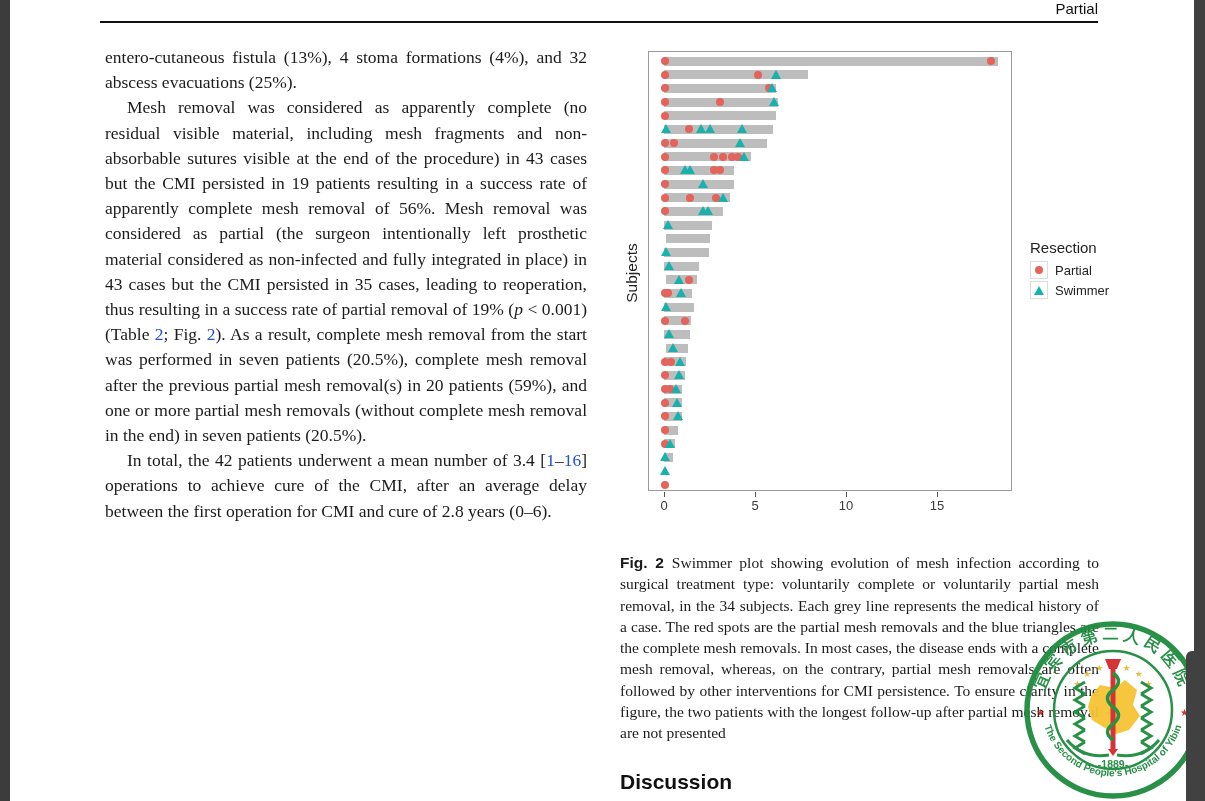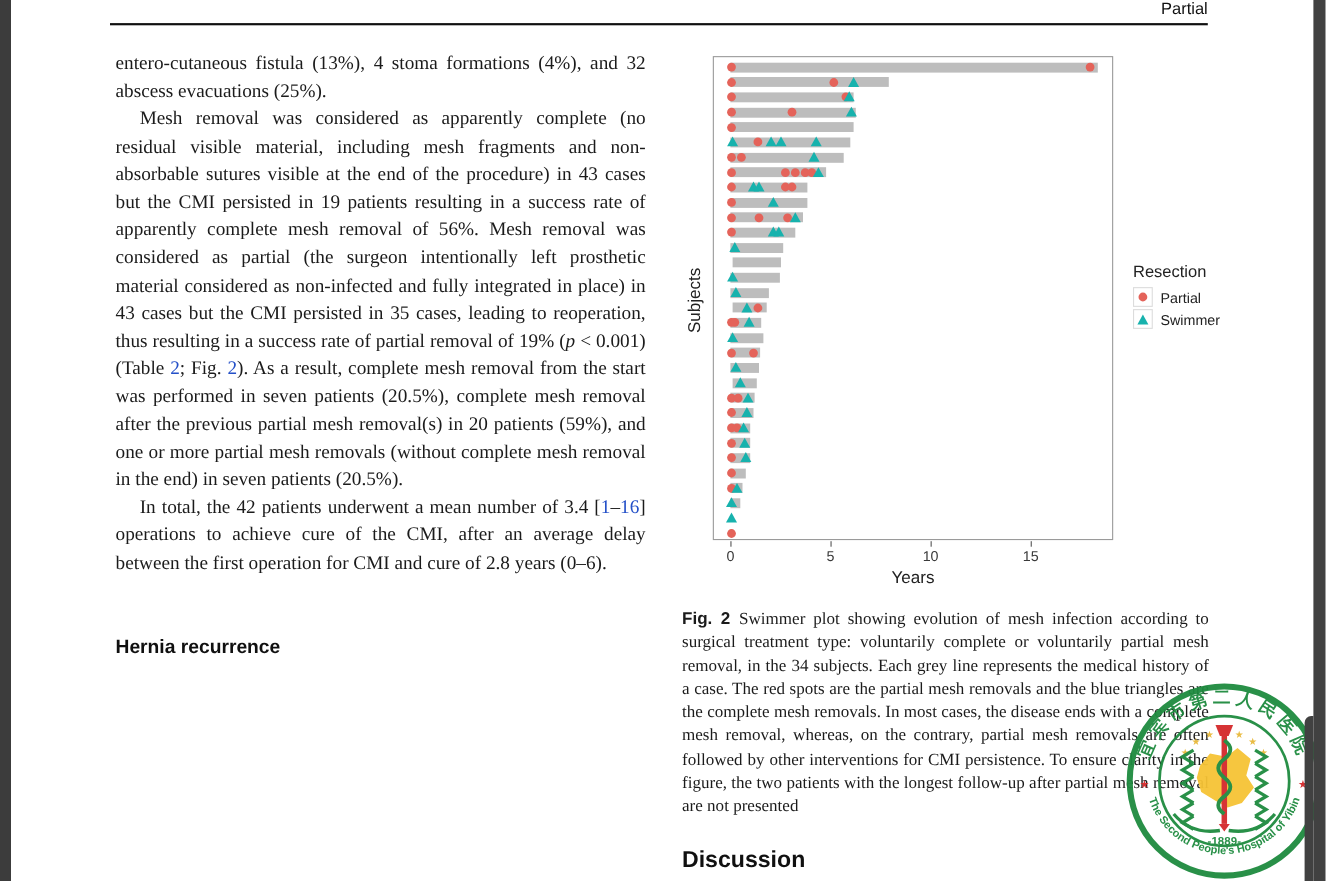--- a/index.html
+++ b/index.html
@@ -67,21 +67,20 @@
 
 <div id="edge-left" class="edge"></div>
 
 <div id="journal-header">Partial</div>
 <div id="header-rule"></div>
 
 <div id="left-col">
   <div class="para"><span>entero-cutaneous fistula (13%), 4 stoma formations (4%), and 32 abscess evacuations (25%).</span></div>
   <div class="para indent"><span>Mesh removal was considered as apparently complete (no residual visible material, including mesh fragments and non-absorbable sutures visible at the end of the procedure) in 43 cases but the CMI persisted in 19 patients resulting in a success rate of apparently complete mesh removal of 56%. Mesh removal was considered as partial (the surgeon intentionally left prosthetic material considered as non-infected and fully integrated in place) in 43 cases but the CMI persisted in 35 cases, leading to reoperation, thus resulting in a success rate of partial removal of 19% (</span><span class="seg-i">p</span><span> &lt; 0.001) (Table </span><span class="seg-link">2</span><span>; Fig. </span><span class="seg-link">2</span><span>). As a result, complete mesh removal from the start was performed in seven patients (20.5%), complete mesh removal after the previous partial mesh removal(s) in 20 patients (59%), and one or more partial mesh removals (without complete mesh removal in the end) in seven patients (20.5%).</span></div>
   <div class="para indent"><span>In total, the 42 patients underwent a mean number of 3.4 [</span><span class="seg-link">1</span><span>–</span><span class="seg-link">16</span><span>] operations to achieve cure of the CMI, after an average delay between the first operation for CMI and cure of 2.8 years (0–6).</span></div>
-  <div id="section-heading">Hernia recurrence</div>
 </div>
 
 <div id="chart">
   <div id="yaxis-label">Subjects</div>
   <div id="panel">
       <div class="bar" style="left: 15px; top: 4.5px; width: 334.24px; background: rgb(189, 189, 189);"></div>
       <div class="mk-c" style="left: 12px; top: 5px;"></div>
       <div class="mk-c" style="left: 337.78px; top: 5px;"></div>
       <div class="bar" style="left: 15px; top: 18.171px; width: 144.05px; background: rgb(189, 189, 189);"></div>
       <div class="mk-c" style="left: 12px; top: 18.671px;"></div>
@@ -175,21 +174,20 @@
       <div class="bar" style="left: 15px; top: 373.616px; width: 13.92px; background: rgb(189, 189, 189);"></div>
       <div class="mk-c" style="left: 12px; top: 374.116px;"></div>
       <div class="bar" style="left: 15px; top: 387.287px; width: 11.19px; background: rgb(189, 189, 189);"></div>
       <div class="mk-c" style="left: 12px; top: 387.787px;"></div>
       <div class="mk-t" style="left: 16.46px; top: 386.787px;"></div>
       <div class="bar" style="left: 15px; top: 400.958px; width: 9.37px; background: rgb(189, 189, 189);"></div>
       <div class="mk-t" style="left: 11px; top: 400.458px;"></div>
       <div class="mk-t" style="left: 11px; top: 414.129px;"></div>
       <div class="mk-c" style="left: 12px; top: 428.8px;"></div>
     </div>
-  <div id="xaxis-label">Years</div>
   <div id="legend">
     <div id="legend-title">Resection</div>
     <div id="legend-items">
         <div class="legend-item">
           <div class="legend-key">
             <div class="lk-c"></div>
           </div>
           <div class="legend-label">Partial</div>
         </div>
         <div class="legend-item">

